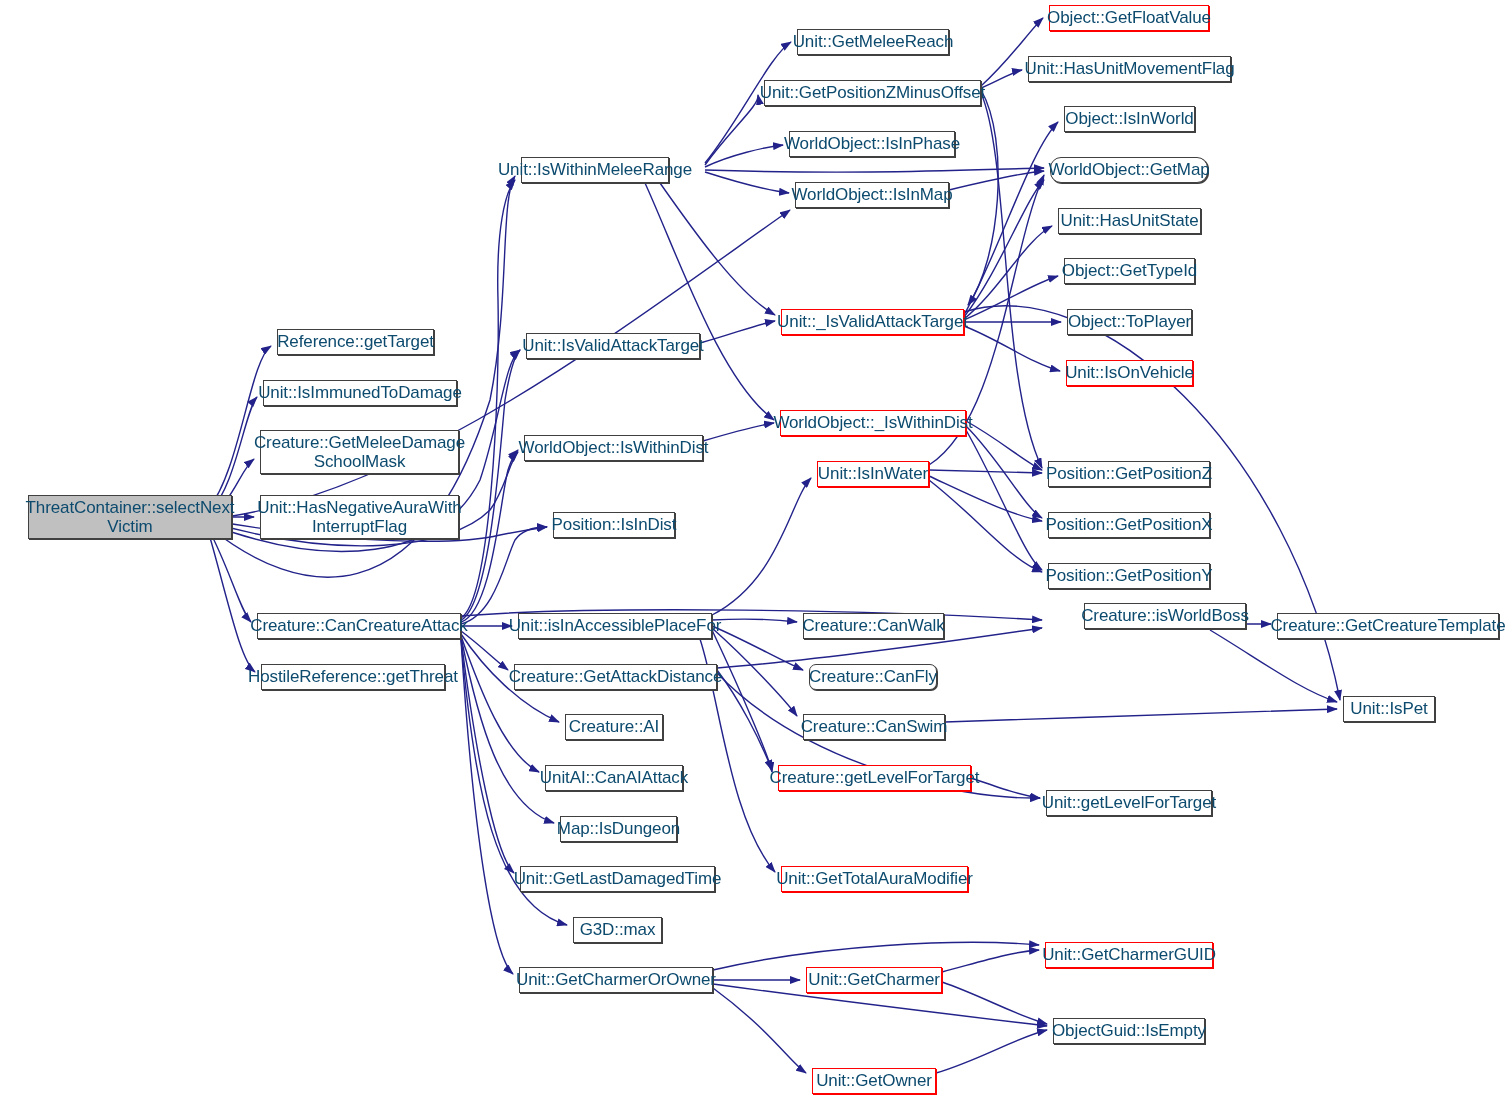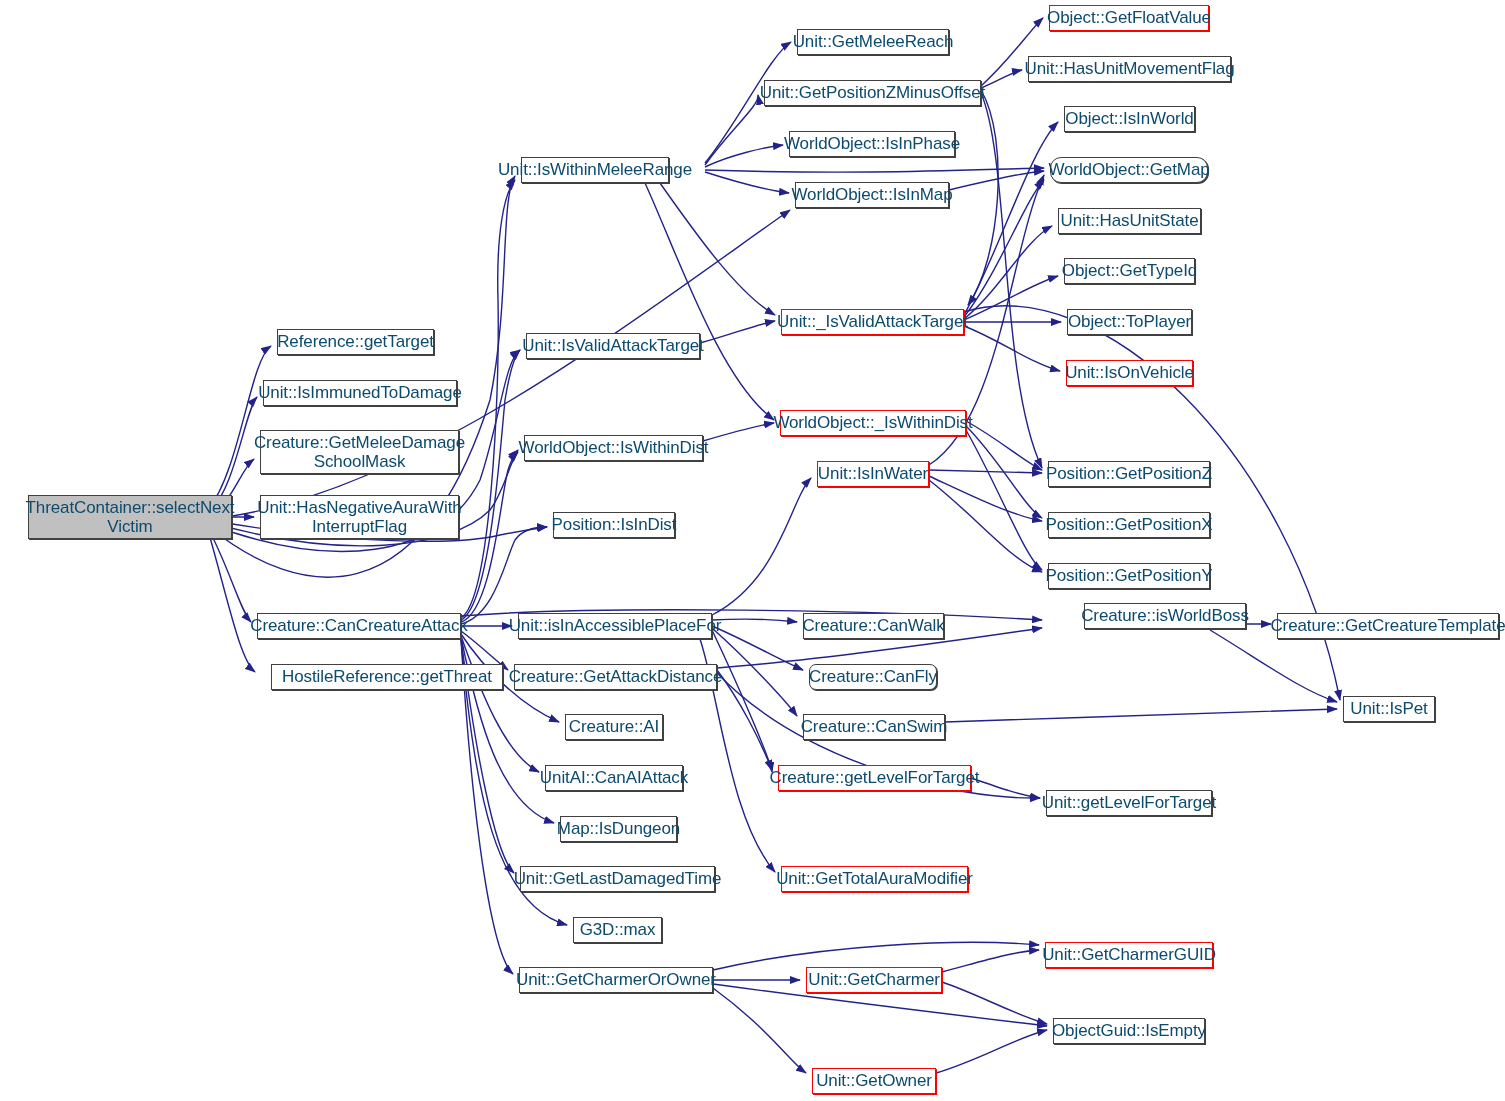--- a/index.html
+++ b/index.html
@@ -111,21 +111,21 @@
       </div>
       <div class="node" style="left: 260px; top: 430px; width: 199px; height: 44px;">
         <span>Creature::GetMeleeDamage<br>SchoolMask</span>
       </div>
       <div class="node" style="left: 260px; top: 495px; width: 199px; height: 44px;">
         <span>Unit::HasNegativeAuraWith<br>InterruptFlag</span>
       </div>
       <div class="node" style="left: 257px; top: 613px; width: 204px; height: 26px;">
         <span>Creature::CanCreatureAttack</span>
       </div>
-      <div class="node" style="left: 271px; top: 664px; width: 232px; height: 26px;">
+      <div class="node" style="left: 261px; top: 664px; width: 184px; height: 26px;">
         <span>HostileReference::getThreat</span>
       </div>
       <div class="node" style="left: 521px; top: 157px; width: 148px; height: 26px;">
         <span>Unit::IsWithinMeleeRange</span>
       </div>
       <div class="node" style="left: 526px; top: 333px; width: 174px; height: 26px;">
         <span>Unit::IsValidAttackTarget</span>
       </div>
       <div class="node" style="left: 524px; top: 435px; width: 179px; height: 26px;">
         <span>WorldObject::IsWithinDist</span>

